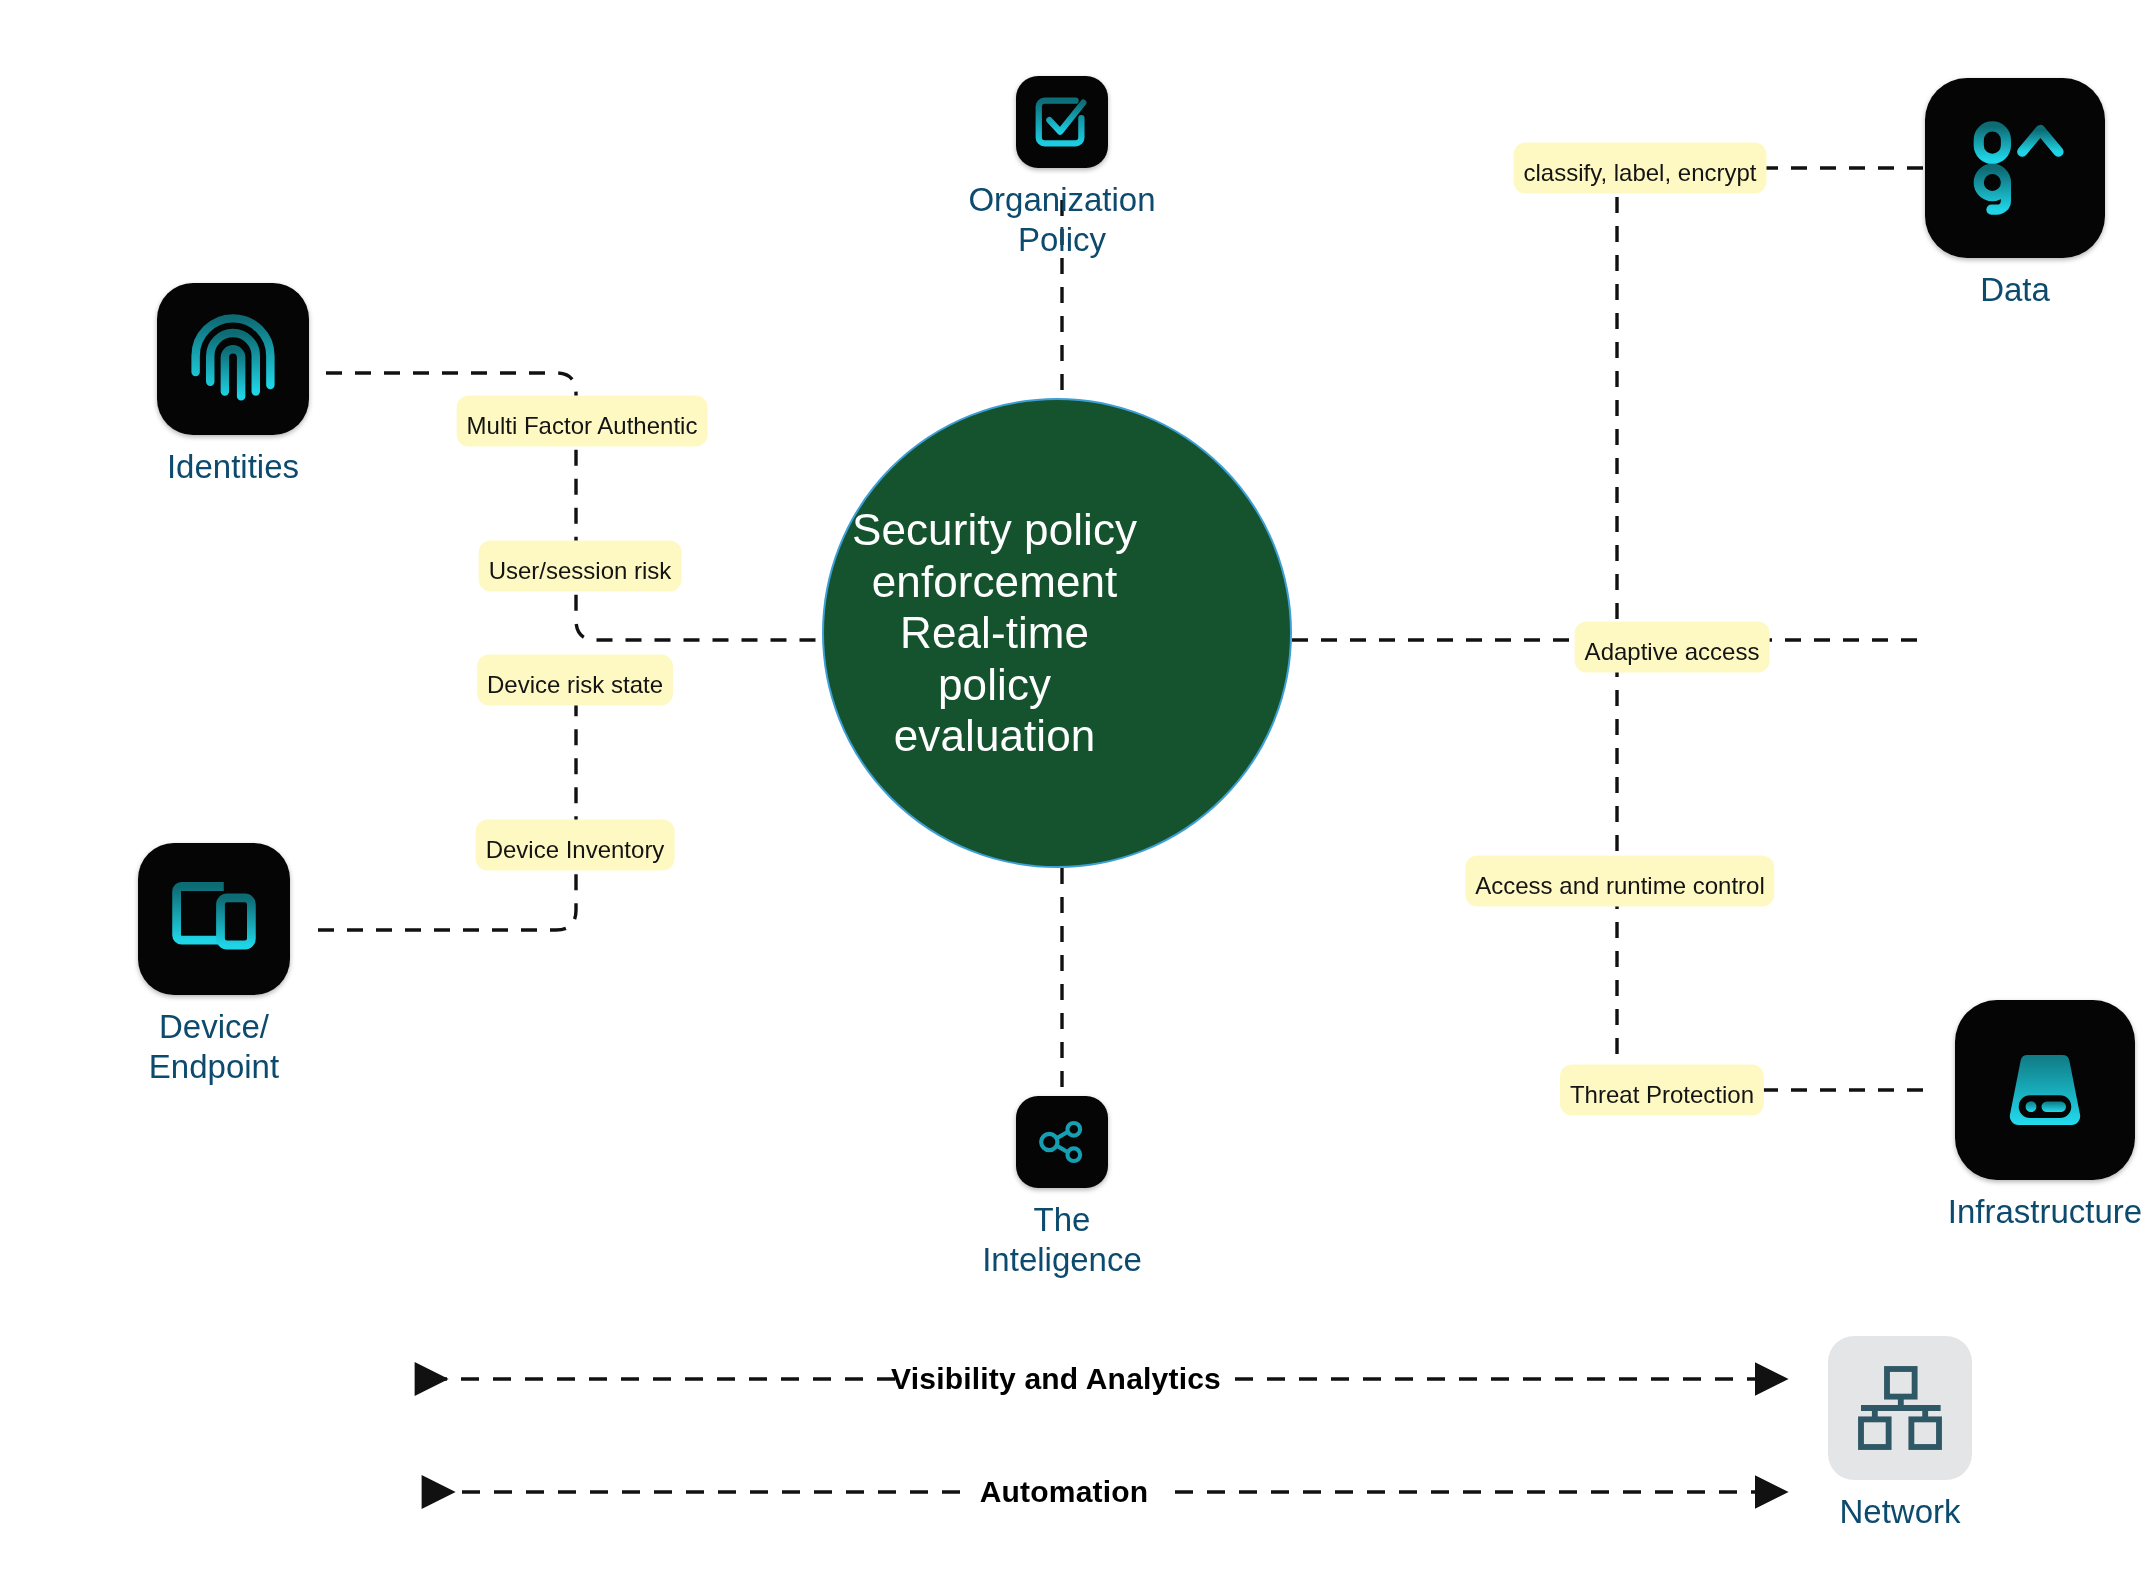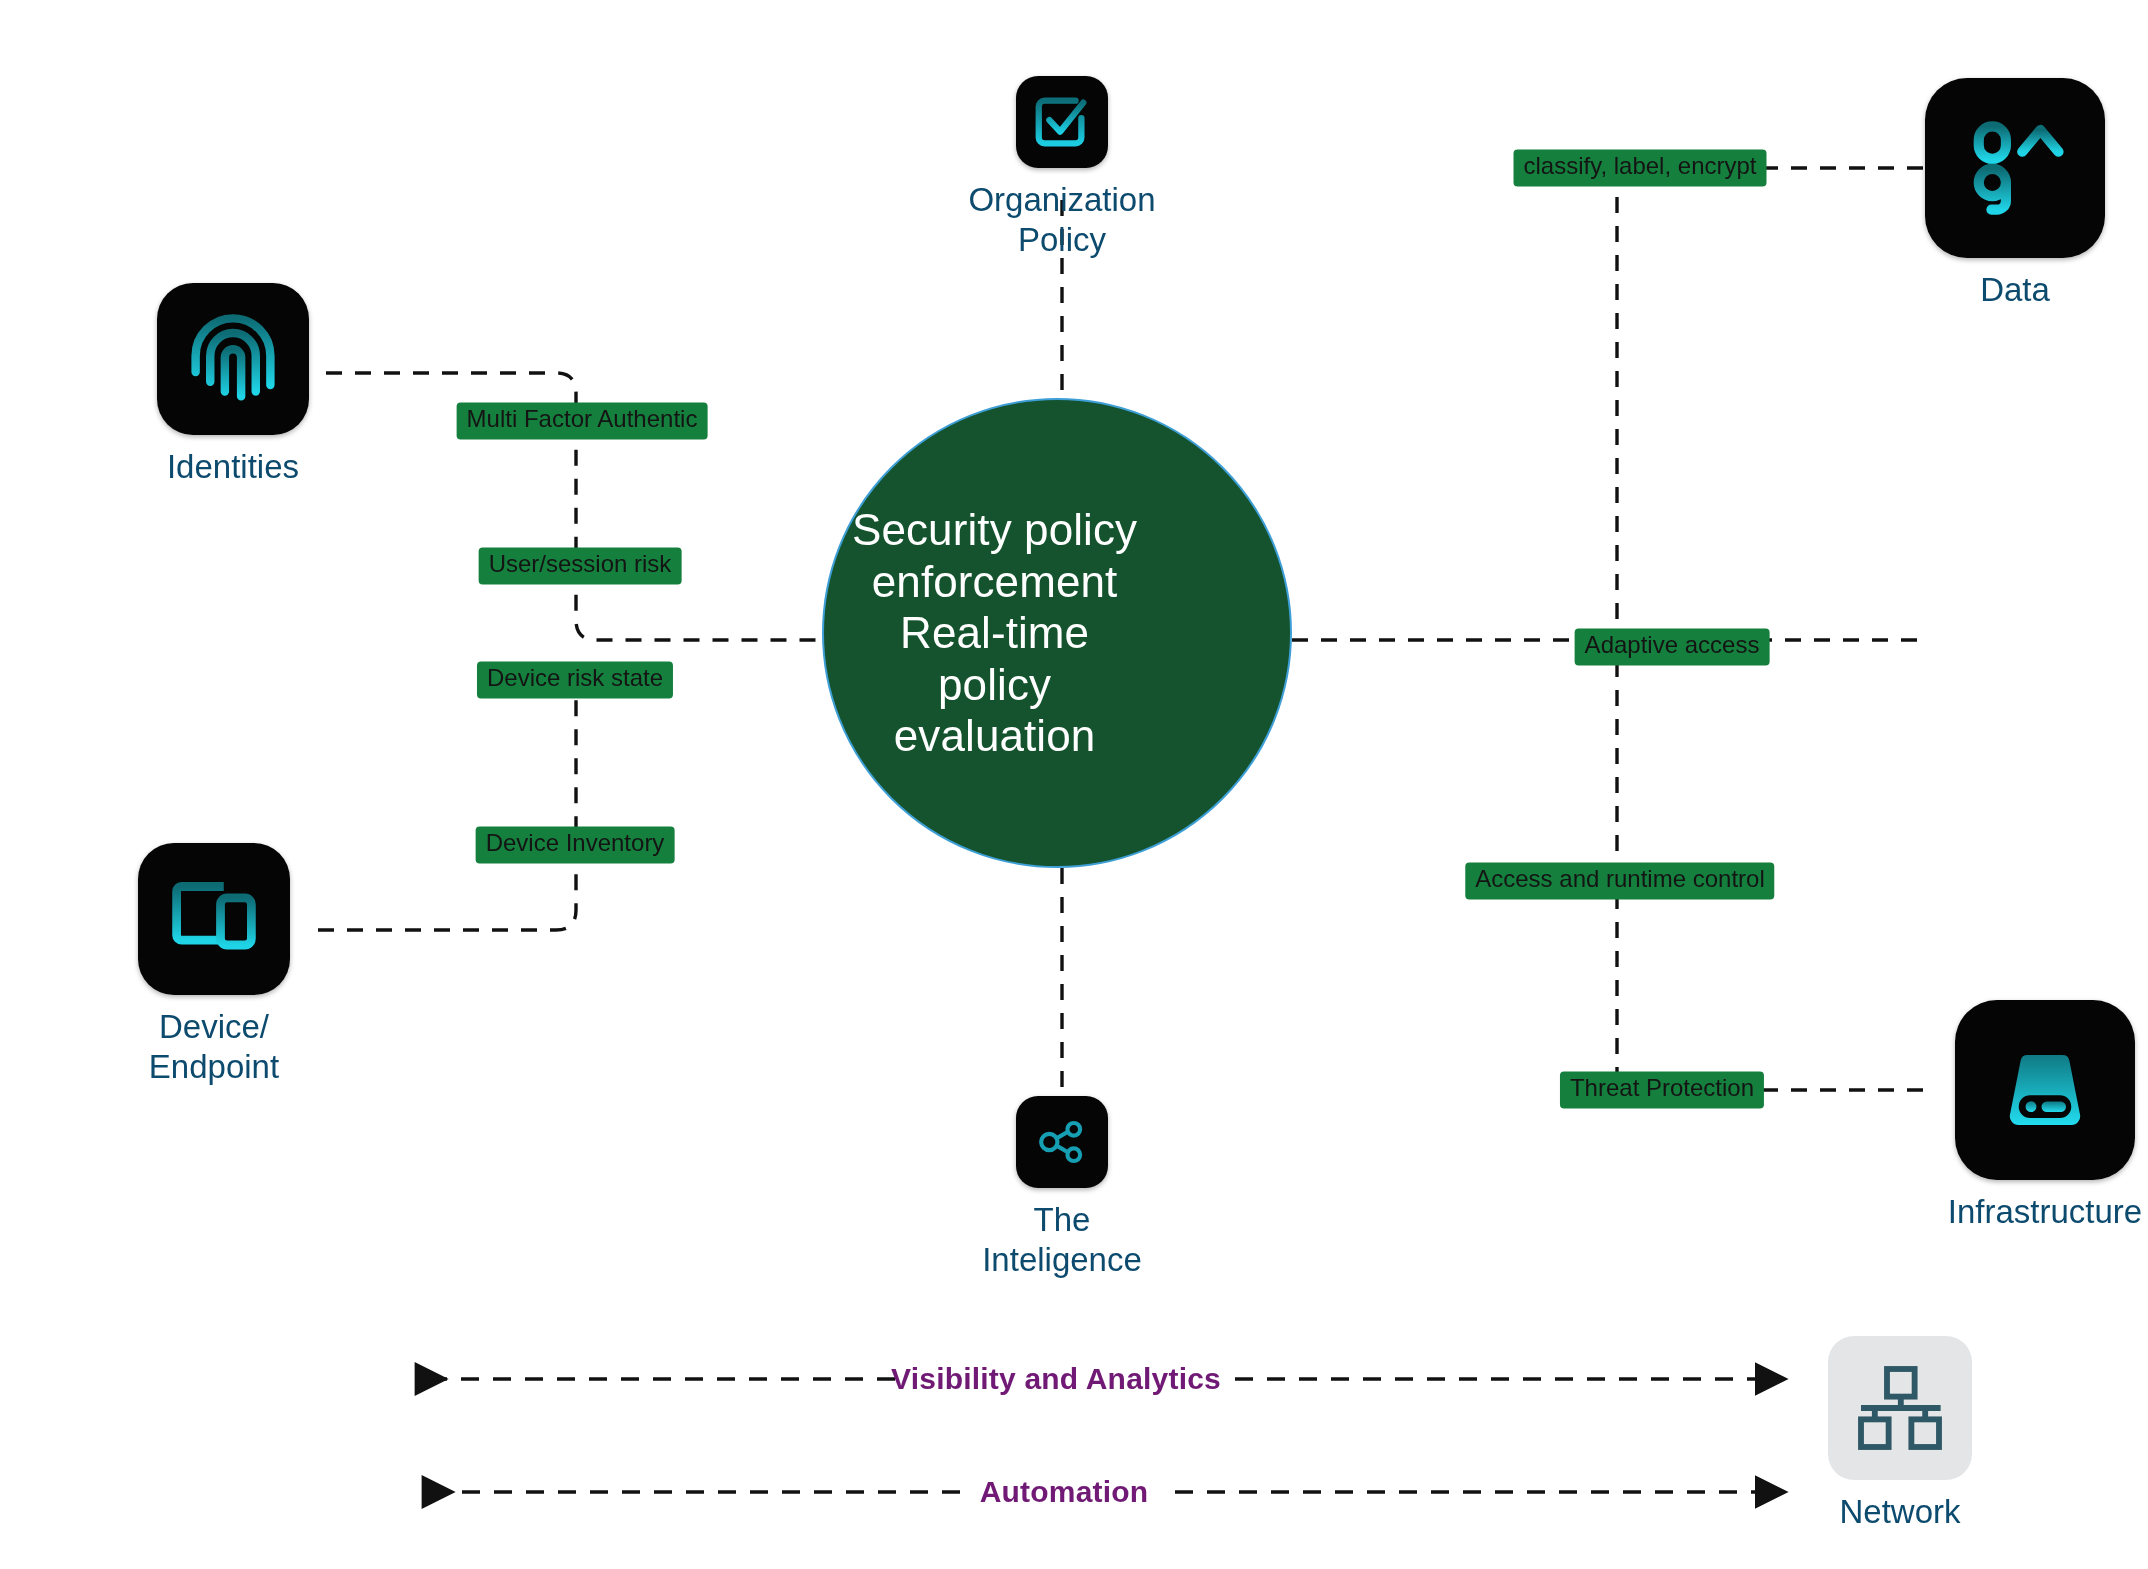--- a/index.html
+++ b/index.html
@@ -54,37 +54,37 @@
   
   #node-org .tile,#node-intel .tile{width:92px;height:92px;border-radius:22px;}
   #node-identities .tile{width:152px;height:152px;border-radius:36px;}
   #node-device  .tile{width:152px;height:152px;border-radius:36px;}
   #node-data .tile,#node-app .tile,#node-infra .tile{width:180px;height:180px;border-radius:42px;}
   #node-network .tile{width:144px;height:144px;border-radius:26px;}
 
   
   .chip{
     position:absolute;
-    background:#15803d;
+    background:#fef9c3;
     color:#141414;
     font-size:24px;
     line-height:1;
-    padding:4px 10px 9px;
-    border-radius:4px;
+    padding:18px 10px 9px;
+    border-radius:12px;
     white-space:nowrap;
     transform:translate(-50%,-50%);
   }
 
   
   .band-label{
     position:absolute;
     transform:translate(-50%,-50%);
     font-size:30px;
     font-weight:700;
-    color:#701a75;
+    color:#000000;
     white-space:nowrap;
     letter-spacing:.2px;
   }
 </style>
 </head>
 <body>
 
 <div id="canvas">
 
   <svg class="wires" viewBox="0 0 2148 1569">

